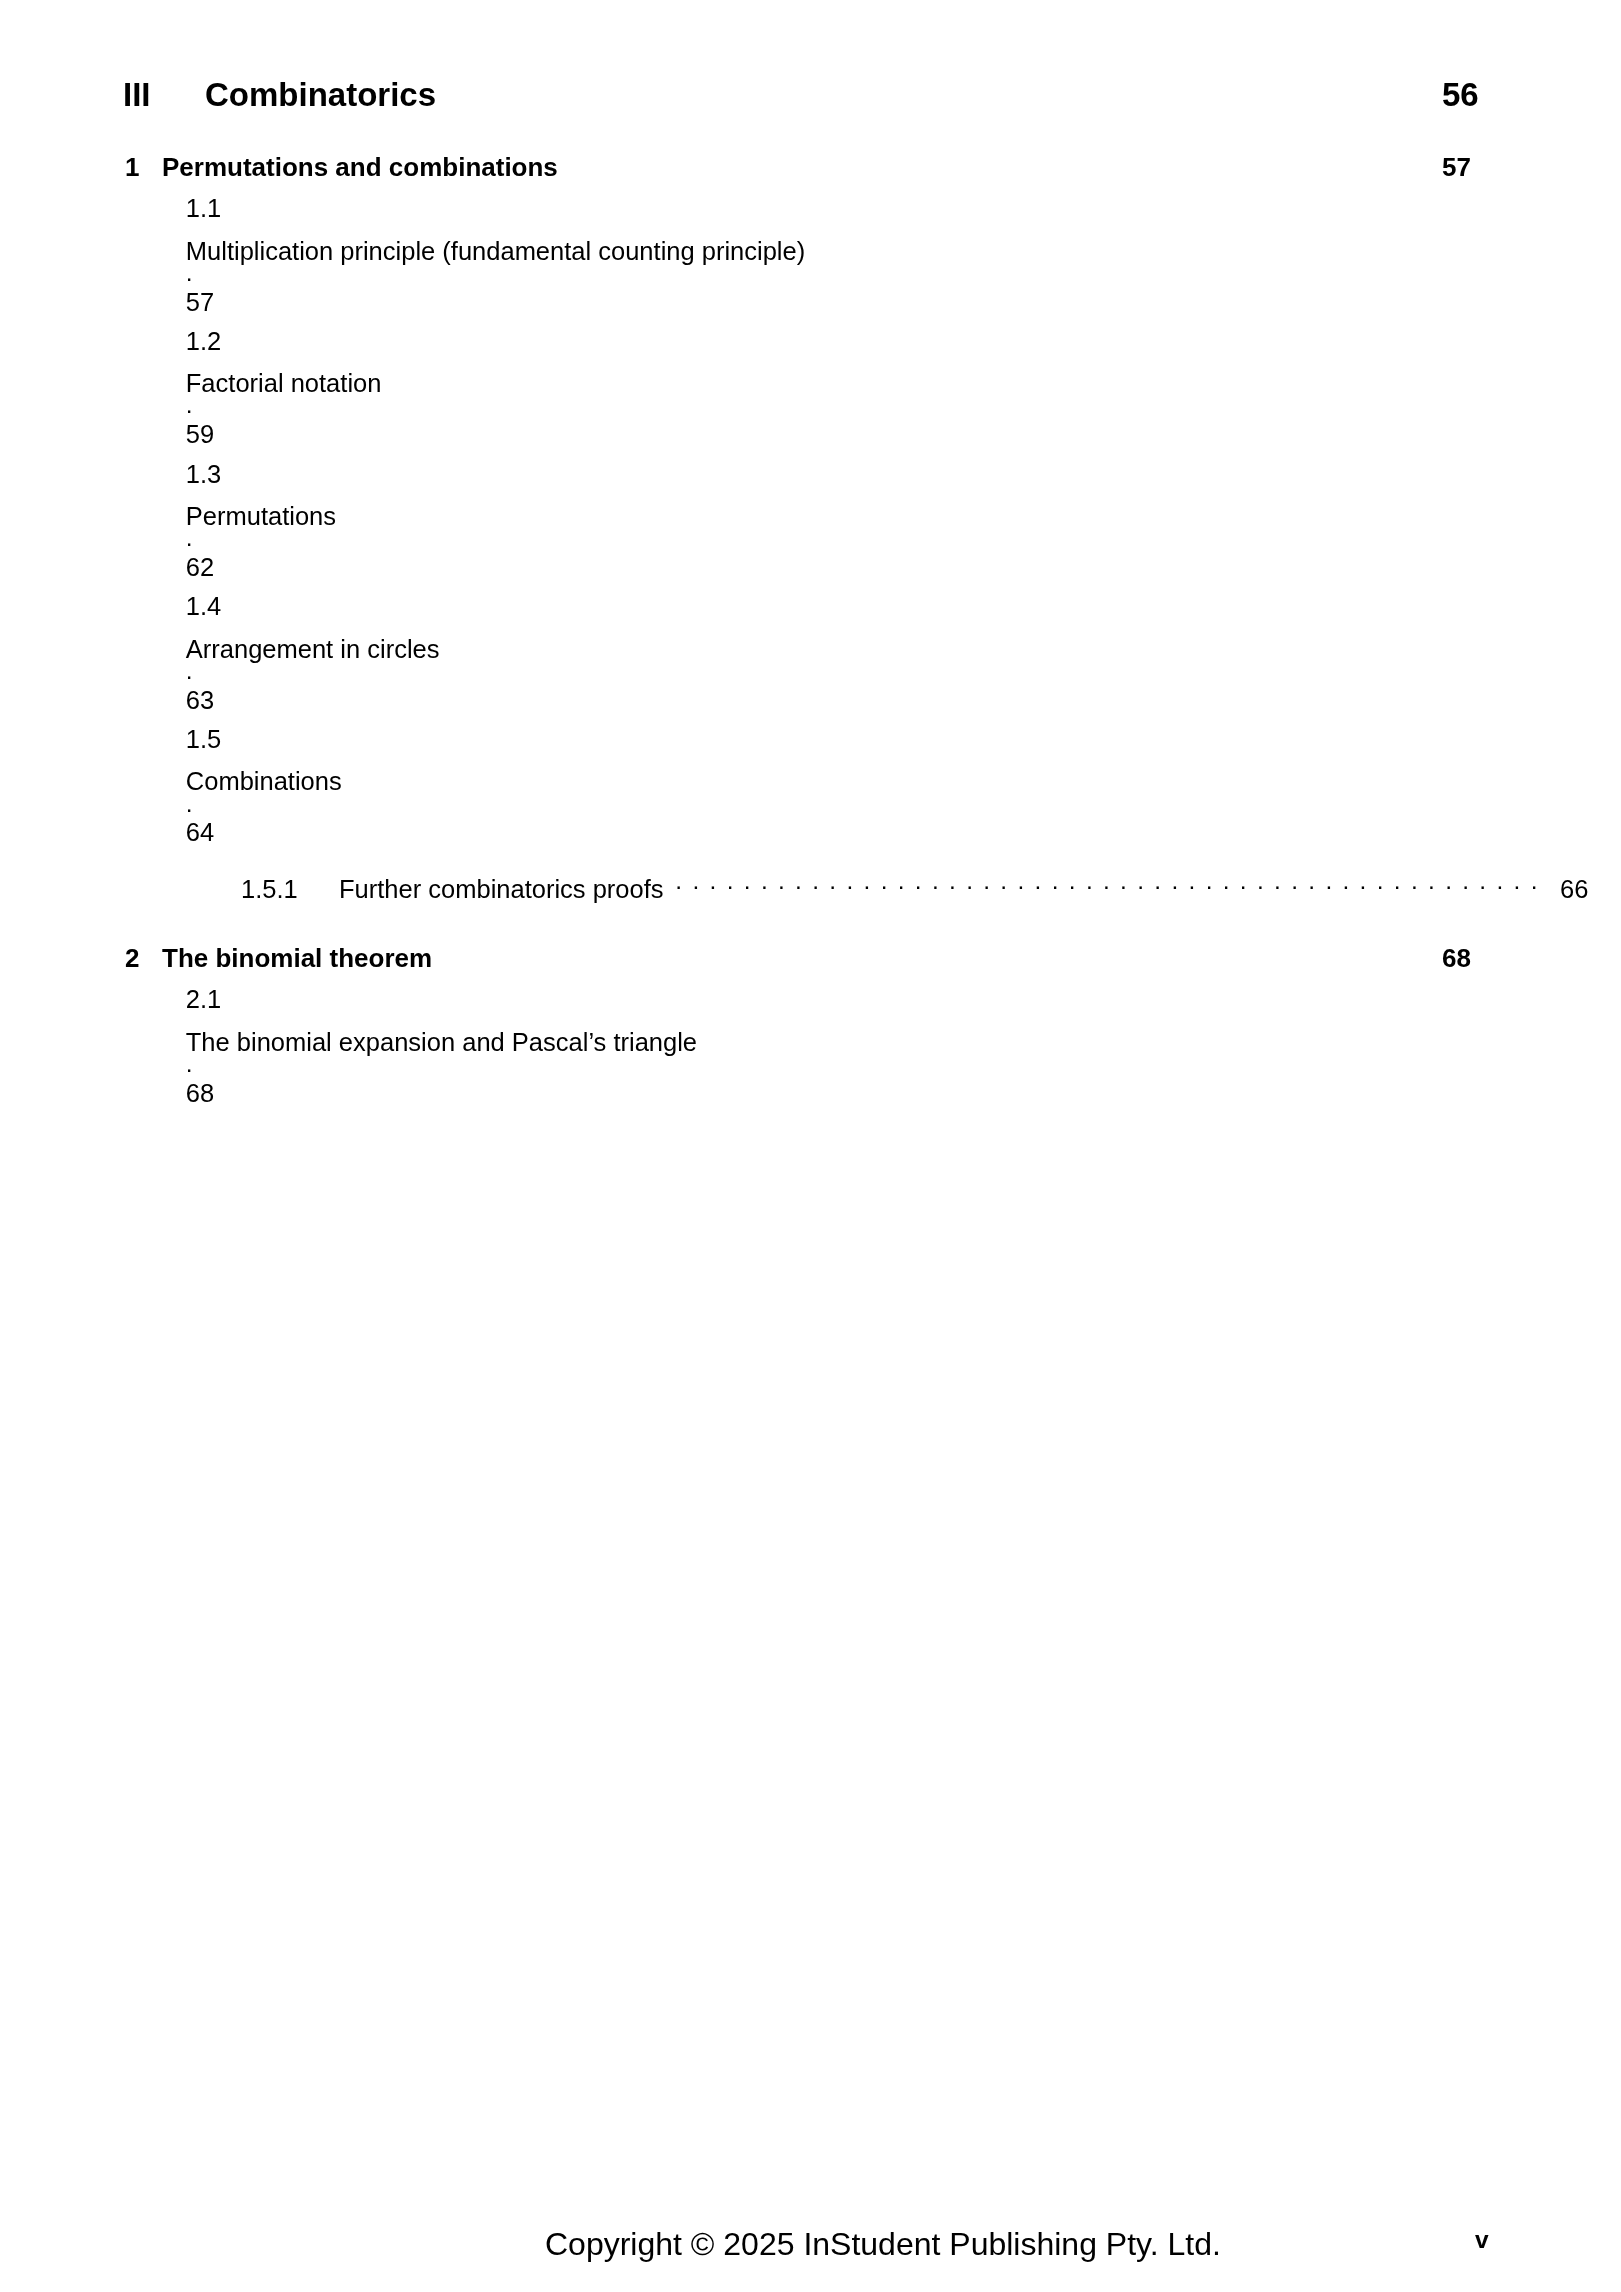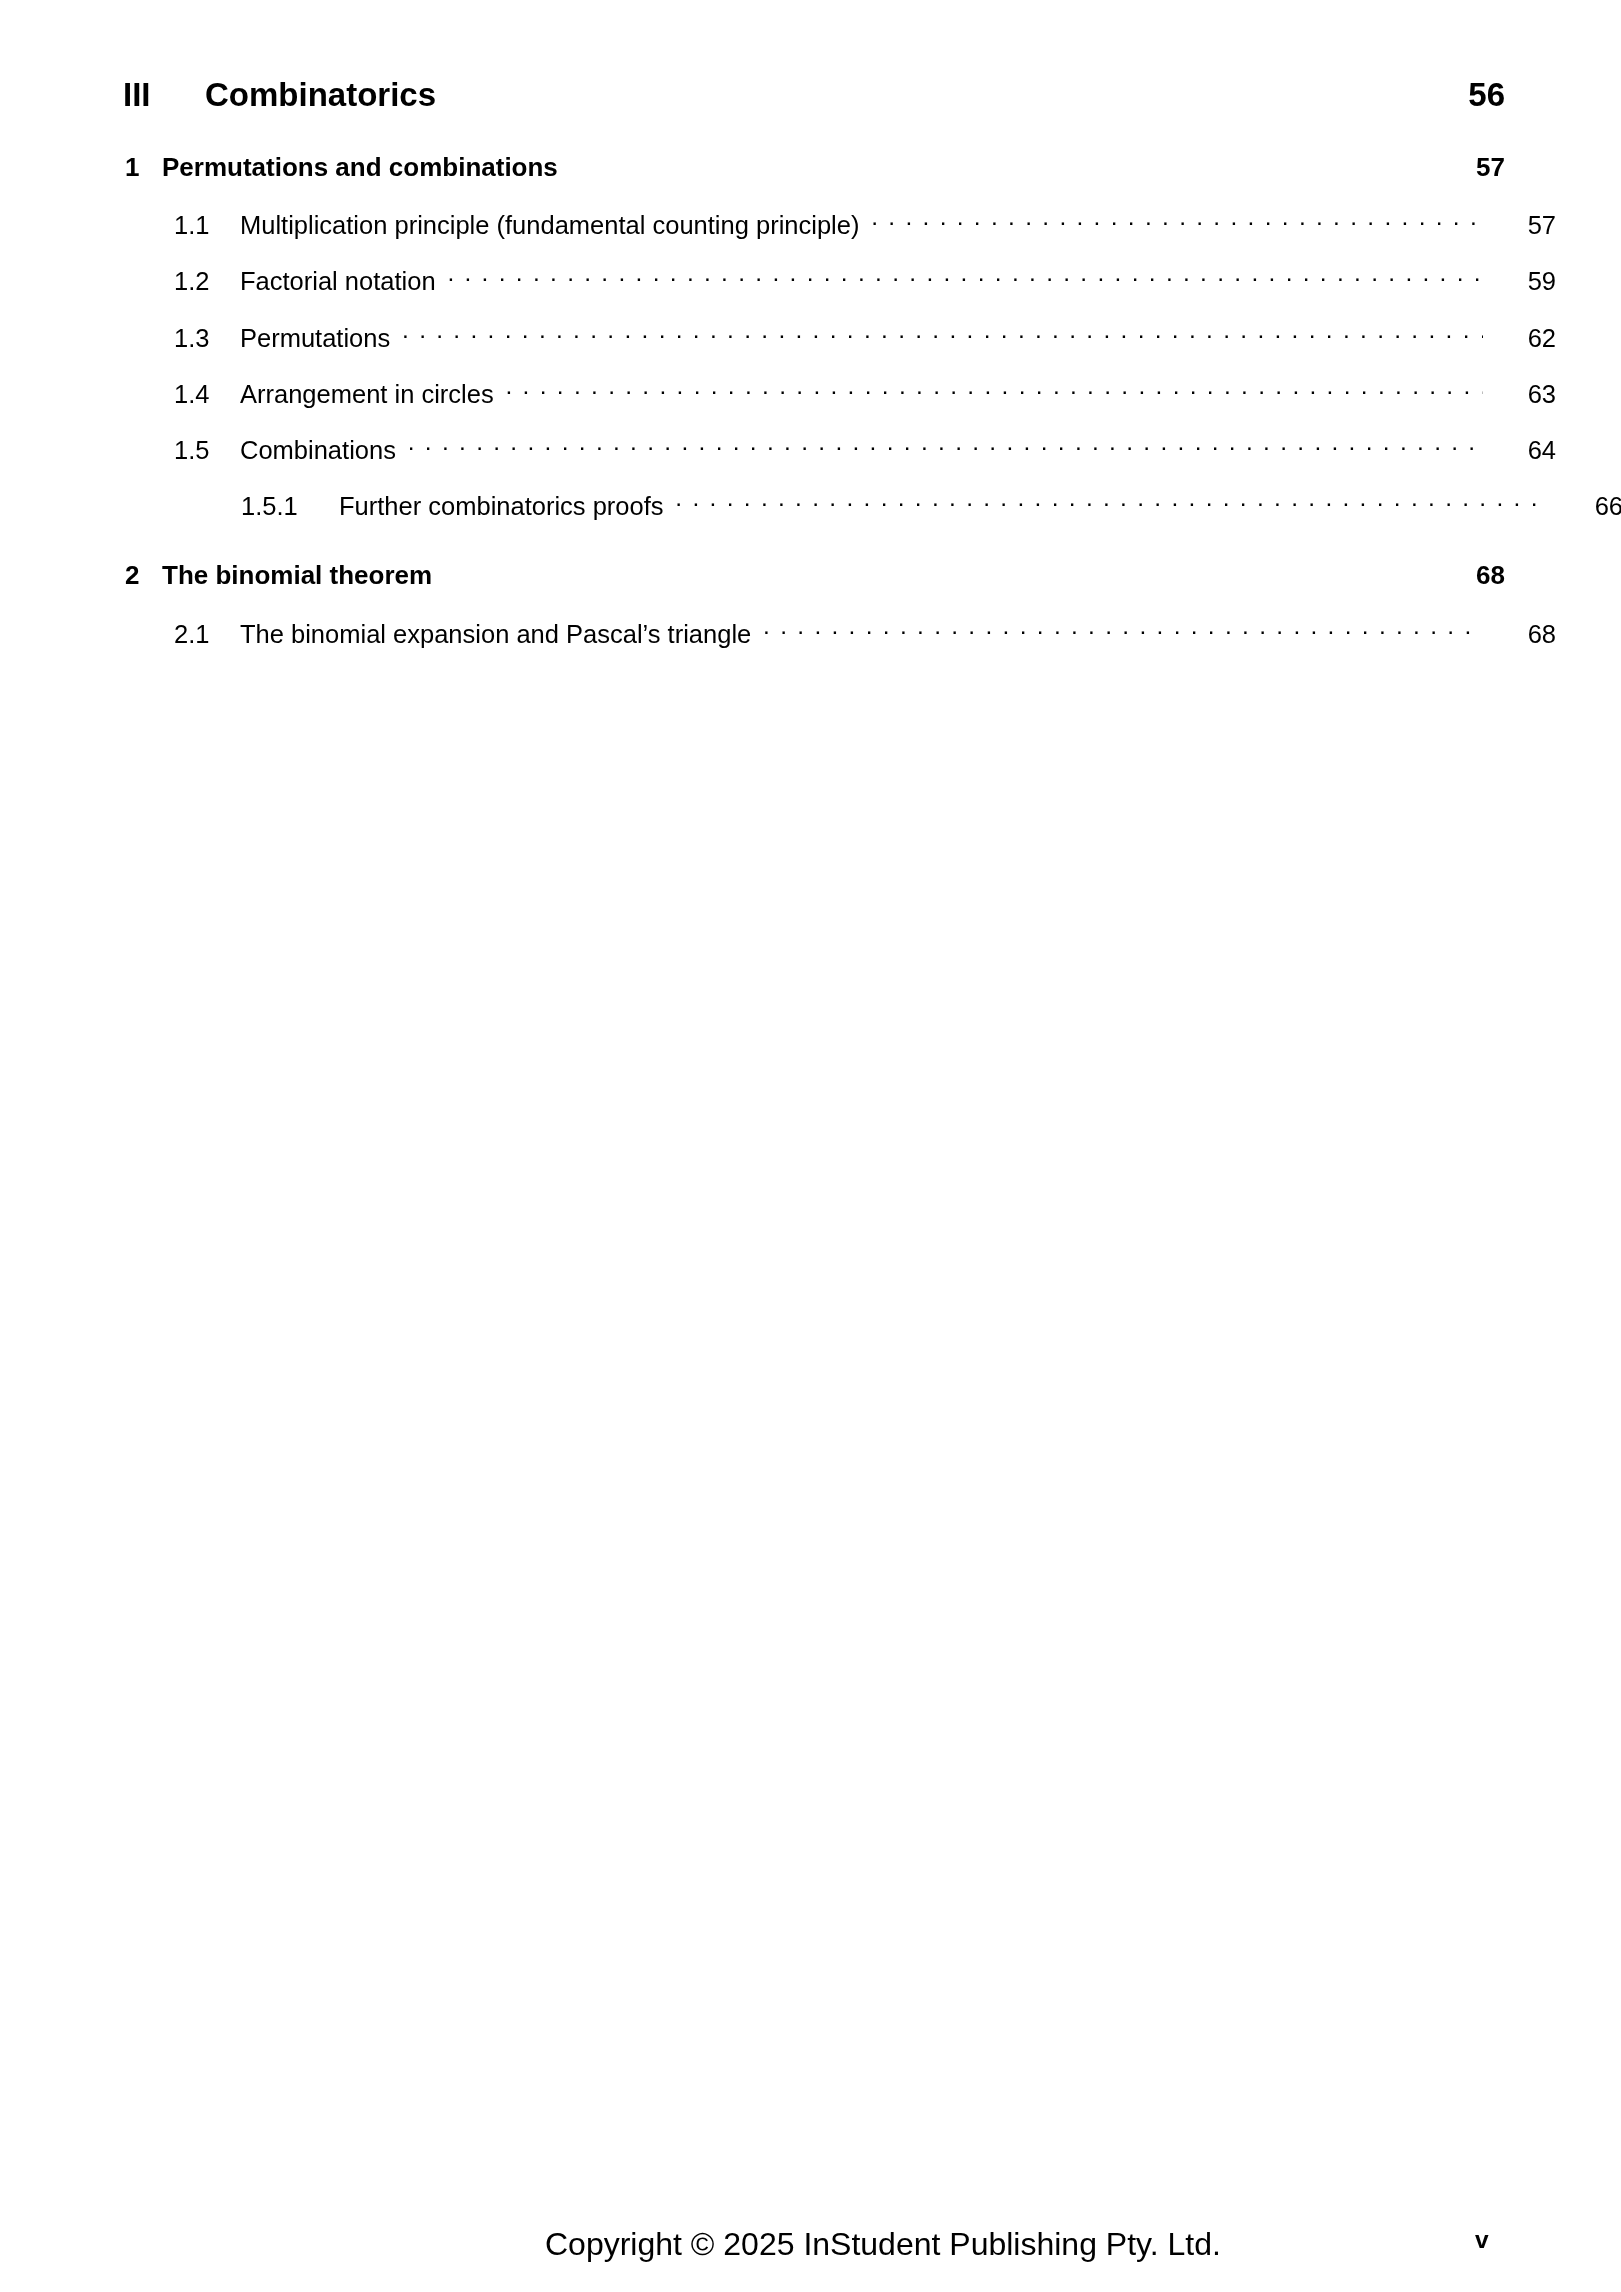--- a/index.html
+++ b/index.html
@@ -61,21 +61,20 @@
     bottom: 0.18em;
     white-space: nowrap;
     letter-spacing: 10.3px;
     font-size: 24.5px;
     line-height: 1;
     color: #000;
   }
   .pageno {
     flex: 0 0 auto;
     width: 63px;
-    text-align: right;
   }
 
   
   .row.part {
     font-weight: bold;
     font-size: 33px;
     line-height: 1;
     gap: 25px;
   }
   .row.part .num { width: 57px; }
@@ -89,20 +88,21 @@
   }
   .row.chapter .num { width: 37px; padding-left: 2px; }
   .row.chapter .pageno { font-weight: bold; }
 
   
   .row.section {
     font-weight: normal;
     font-size: 25.5px;
     line-height: 1;
     padding-left: 51px;
+    flex-direction: column;
   }
   .row.section .num { width: 66px; }
 
   
   .row.subsection {
     font-weight: normal;
     font-size: 25.5px;
     line-height: 1;
     padding-left: 118px;
   }

